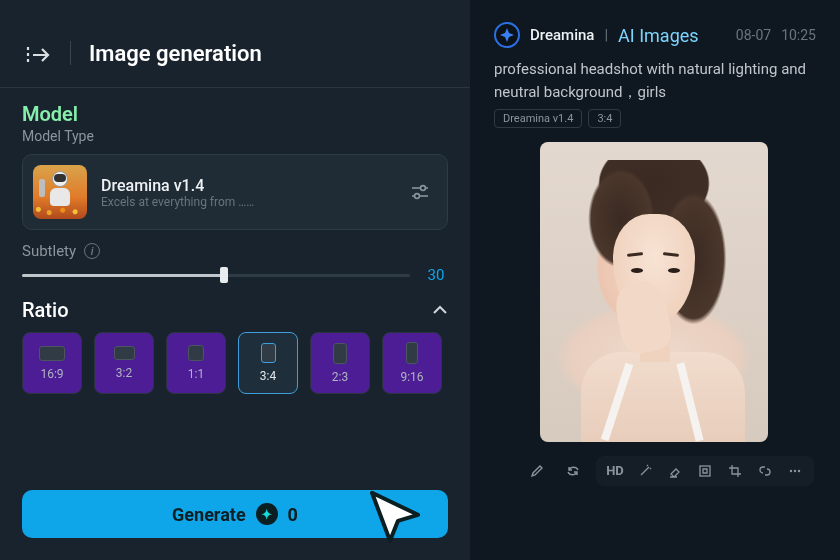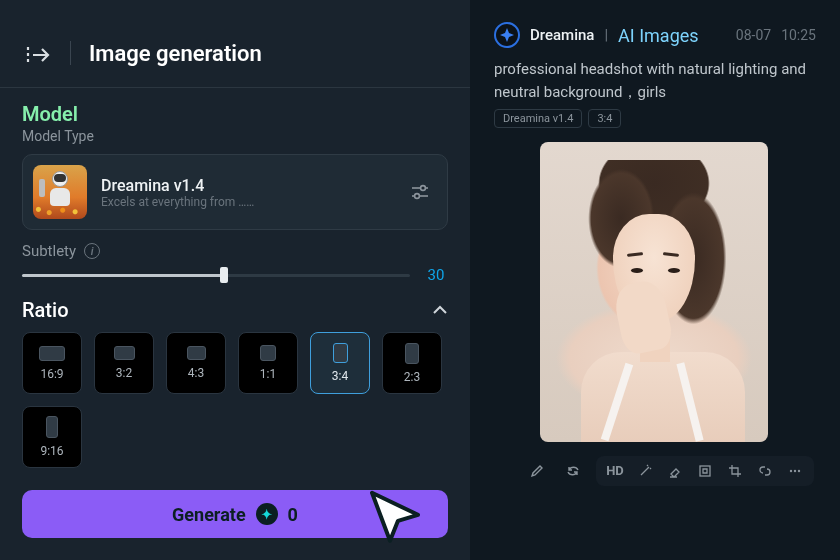--- a/index.html
+++ b/index.html
@@ -95,34 +95,34 @@
   .slider-fill { position:absolute; left:0; top:0; bottom:0; width:52%; background:#bfc6cc; border-radius:2px; }
   .slider-thumb { position:absolute; left:52%; top:50%; transform:translate(-50%,-50%); width:8px; height:16px; background:#e8ecef; border-radius:2px; }
   .slider-val { font-size:15px; color:#0ea5e9; width:24px; text-align:center; }
   
   .ratio-header { display:flex; justify-content:space-between; align-items:center; margin-bottom:10px; }
   .ratio-title { font-size:20px; color:#fff; font-weight:500; }
   .chevron { color:#cfd5da; }
   .ratio-grid { display:flex; flex-wrap:wrap; gap:12px; margin-bottom:18px; }
   .ratio-tile {
     width: 60px; height: 62px;
-    background: #000000;
+    background: #4c1d95;
     border: 1px solid #2a3540;
     border-radius: 8px;
     display:flex; flex-direction:column; align-items:center; justify-content:center;
     gap:6px;
   }
   .ratio-tile.selected { border-color:#3f9fdc; background:#1e2e3a; }
   .ratio-shape { background:#303b45; border:1px solid #4a5560; border-radius:3px; }
   .ratio-tile.selected .ratio-shape { border-color:#3f9fdc; }
   .ratio-label { font-size:12px; color:#aeb6bd; }
   .ratio-tile.selected .ratio-label { color:#dfe6eb; }
   
   .generate-btn {
-    background:#8b5cf6;
+    background:#0ea5e9;
     border-radius:10px;
     height:48px;
     display:flex;align-items:center;justify-content:center;
     gap:10px;
     font-weight:700; font-size:18px; color:#0b1f22;
     cursor:pointer;
     margin-top:auto;
     margin-bottom:22px;
     position: relative;
   }
@@ -264,24 +264,20 @@
   <div class="ratio-grid" id="ratio-grid">
       <div class="ratio-tile">
         <div class="ratio-shape" style="width: 26px; height: 15px;"></div>
         <div class="ratio-label">16:9</div>
       </div>
       <div class="ratio-tile">
         <div class="ratio-shape" style="width: 21px; height: 14px;"></div>
         <div class="ratio-label">3:2</div>
       </div>
       <div class="ratio-tile">
-        <div class="ratio-shape" style="width: 19px; height: 14px;"></div>
-        <div class="ratio-label">4:3</div>
-      </div>
-      <div class="ratio-tile">
         <div class="ratio-shape" style="width: 16px; height: 16px;"></div>
         <div class="ratio-label">1:1</div>
       </div>
       <div class="ratio-tile selected">
         <div class="ratio-shape" style="width: 15px; height: 20px;"></div>
         <div class="ratio-label">3:4</div>
       </div>
       <div class="ratio-tile">
         <div class="ratio-shape" style="width: 14px; height: 21px;"></div>
         <div class="ratio-label">2:3</div>

